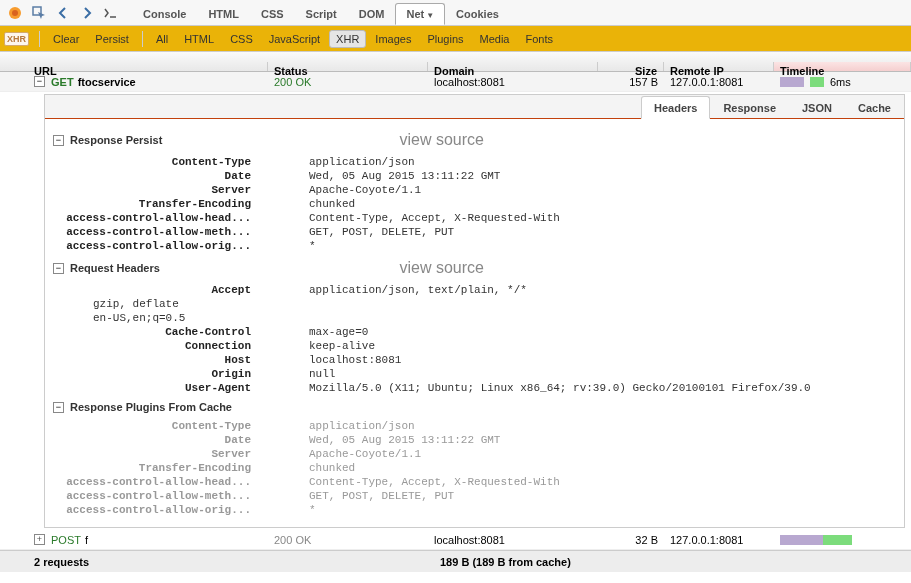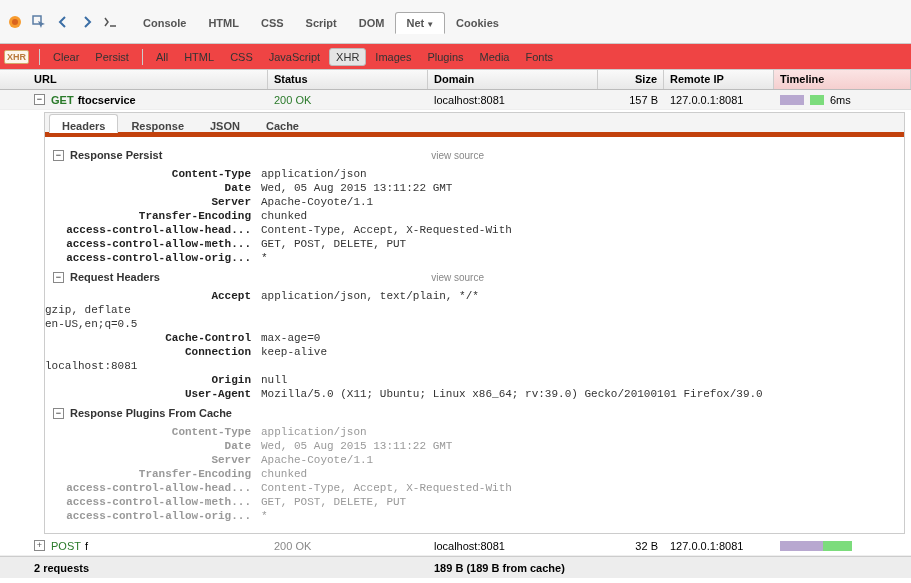--- a/index.html
+++ b/index.html
@@ -1,60 +1,60 @@
 <!DOCTYPE html>
 <html><head>
 <meta charset="utf-8">
 <style>
 * { margin: 0; padding: 0; box-sizing: border-box; }
 body { font-family: "Lucida Grande", "Segoe UI", Tahoma, sans-serif; font-size: 11px; background: #fff; color: #000; width: 911px; }
-.toolbar1 { display: flex; align-items: center; height: 44px; border-bottom: 1px solid #ccc; background: #f7f7f7; padding: 0 4px; gap: 2px; }
+.toolbar1 { display: flex; align-items: center; height: 26px; border-bottom: 1px solid #ccc; background: #f7f7f7; padding: 0 4px; gap: 2px; }
 .toolbar1 .icon-btn { width: 22px; height: 22px; display: flex; align-items: center; justify-content: center; cursor: pointer; border-radius: 2px; }
 .main-tabs { display: flex; gap: 0; margin-left: 8px; }
 .main-tab { padding: 4px 10px; cursor: pointer; font-weight: bold; color: #555; border: 1px solid transparent; border-bottom: none; background: transparent; position: relative; top: 1px; }
 .main-tab.active { background: #fff; border: 1px solid #aaa; border-bottom: 1px solid #fff; border-radius: 3px 3px 0 0; }
 .main-tab .dd { font-size: 8px; margin-left: 2px; }
-.toolbar2 { display: flex; align-items: center; height: 26px; border-bottom: 1px solid #ccc; background: #ef4444; padding: 0 4px; gap: 2px; }
+.toolbar2 { display: flex; align-items: center; height: 26px; border-bottom: 1px solid #ccc; background: #eab308; padding: 0 4px; gap: 2px; }
 .xhr-badge { font-size: 9px; font-weight: bold; color: #b97a3c; padding: 1px 2px; margin-right: 4px; border: 1px solid #d4a96a; background: #fdf6ec; border-radius: 2px; }
 .tb2-btn { padding: 3px 7px; cursor: pointer; color: #333; border-radius: 2px; }
 .tb2-sep { width: 1px; height: 16px; background: #ccc; margin: 0 4px; }
 .tb2-btn.active { background: #e5e5e5; border: 1px solid #bbb; padding: 2px 6px; border-radius: 3px; }
 .col-header { display: flex; height: 20px; background: linear-gradient(#fafafa,#e8e8e8); border-bottom: 1px solid #bbb; }
-.col-header .cell { padding: 3px 6px; font-weight: bold; border-right: 1px solid #ccc; }
+.col-header .cell { padding: 3px 6px; font-weight: bold; border-right: 1px solid #ccc; margin-top: 10px; }
 .c-url { flex: 0 0 268px; padding-left: 34px !important; }
 .c-status { flex: 0 0 160px; }
 .c-domain { flex: 0 0 170px; }
 .c-size { flex: 0 0 66px; text-align: right; }
 .c-remote { flex: 0 0 110px; }
 .c-timeline { flex: 1; }
 .req-row { display: flex; height: 20px; align-items: center; border-bottom: 1px solid #eee; }
 .req-row.expanded { background: #f4f4f4; font-weight: bold; }
 .req-row .cell { padding: 2px 6px; overflow: hidden; white-space: nowrap; }
 .toggle { width: 11px; height: 11px; border: 1px solid #888; background: #fff; display: inline-flex; align-items: center; justify-content: center; font-size: 9px; line-height: 1; margin-right: 6px; cursor: pointer; color: #555; flex-shrink: 0; }
 .req-row .c-url { display: flex; align-items: center; padding-left: 44px; }
 .req-row .method { color: #2a7a2a; font-weight: bold; margin-right: 4px; }
 .req-row .status-ok { color: #2a7a2a; }
 .timeline-bar { display: flex; align-items: center; height: 12px; gap: 6px; }
 .tl-seg1 { width: 24px; height: 10px; background: #b8a8d0; }
 .tl-seg2 { width: 14px; height: 10px; background: #7cdc7c; }
 .tl-seg3 { width: 72px; height: 10px; background: linear-gradient(90deg,#b8a8d0 60%, #7cdc7c 60%); }
 .detail-panel { border: 1px solid #ccc; margin: 2px 6px 2px 44px; background: #fff; }
-.sub-tabs { display: flex; background: #f4f4f4; border-bottom: 5px solid #c2410c; height: 24px; padding-left: 4px; }
+.sub-tabs { display: flex; background: #f4f4f4; border-bottom: 1px solid #c2410c; height: 24px; padding-left: 4px; justify-content: flex-end; }
 .sub-tab { padding: 5px 12px; font-weight: bold; cursor: pointer; color: #444; border: 1px solid transparent; position: relative; top: 1px; }
 .sub-tab.active { background: #fff; border: 1px solid #ccc; border-bottom: 1px solid #fff; border-radius: 3px 3px 0 0; }
 .detail-body { padding: 6px 0 10px 0; font-family: Monaco, "Courier New", monospace; font-size: 11px; max-height: 430px; overflow: auto; }
 .section-title { display: flex; align-items: center; font-family: "Lucida Grande", Tahoma, sans-serif; font-weight: bold; color: #333; padding: 6px 0 6px 8px; }
-.section-title .vs { margin-left: auto; margin-right: 420px; font-weight: normal; color: #888; font-size: 10px; cursor: pointer; font-family: "Lucida Grande", Tahoma, sans-serif; }
+.section-title .vs { margin-left: auto; margin-right: 420px; font-weight: normal; color: #888; font-size: 16px; cursor: pointer; font-family: "Lucida Grande", Tahoma, sans-serif; }
 .kv-row { display: flex; padding: 1px 0; }
 .kv-key { flex: 0 0 216px; text-align: right; font-weight: bold; color: #222; padding-right: 10px; white-space: nowrap; overflow: hidden; text-overflow: ellipsis; }
-.kv-val { color: #333; }
+.kv-val { color: #333; margin-left: 48px; }
 .cache-section .kv-key { color: #999; }
 .cache-section .kv-val { color: #999; }
 .footer { display: flex; height: 22px; background: #ededed; border-top: 1px solid #ccc; align-items: center; font-weight: bold; }
-.footer .cell { padding: 3px 6px; }
+.footer .cell { padding: 3px 12px; }
 .bug-icon { width: 16px; height: 16px; }
 </style>
 </head>
 <body>
 
 <div class="toolbar1">
   <div class="icon-btn">
     <svg class="bug-icon" viewBox="0 0 16 16">
         <circle cx="8" cy="8" r="6" fill="#f79b2e"></circle>
         <circle cx="8" cy="8" r="3" fill="#d9631e"></circle>
@@ -201,20 +201,21 @@
         </div>
         <div class="kv-row">
           <div class="kv-key">Cache-Control</div>
           <div class="kv-val">max-age=0</div>
         </div>
         <div class="kv-row">
           <div class="kv-key">Connection</div>
           <div class="kv-val">keep-alive</div>
         </div>
         <div class="kv-row">
+          <div class="kv-key">Host</div>
           <div class="kv-val">localhost:8081</div>
         </div>
         <div class="kv-row">
           <div class="kv-key">Origin</div>
           <div class="kv-val">null</div>
         </div>
         <div class="kv-row">
           <div class="kv-key">User-Agent</div>
           <div class="kv-val">Mozilla/5.0 (X11; Ubuntu; Linux x86_64; rv:39.0) Gecko/20100101 Firefox/39.0</div>
         </div>

